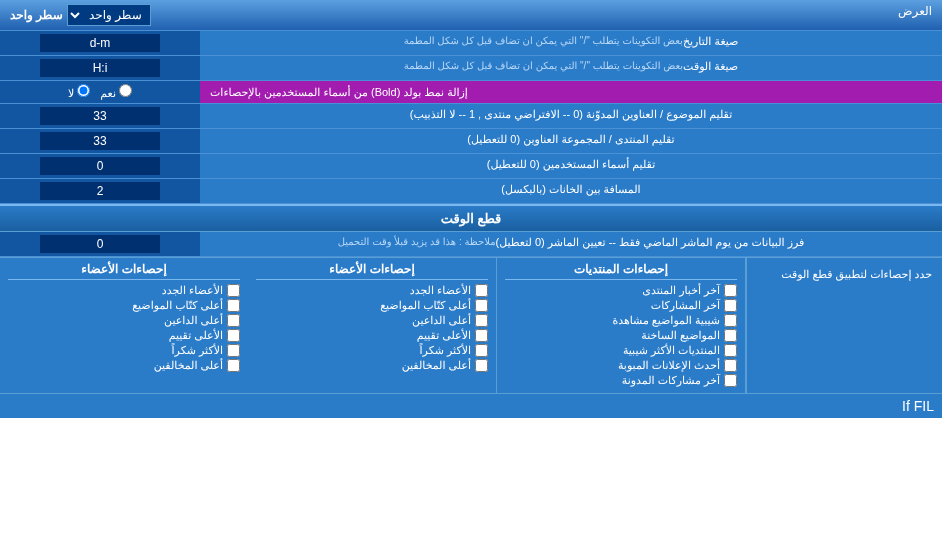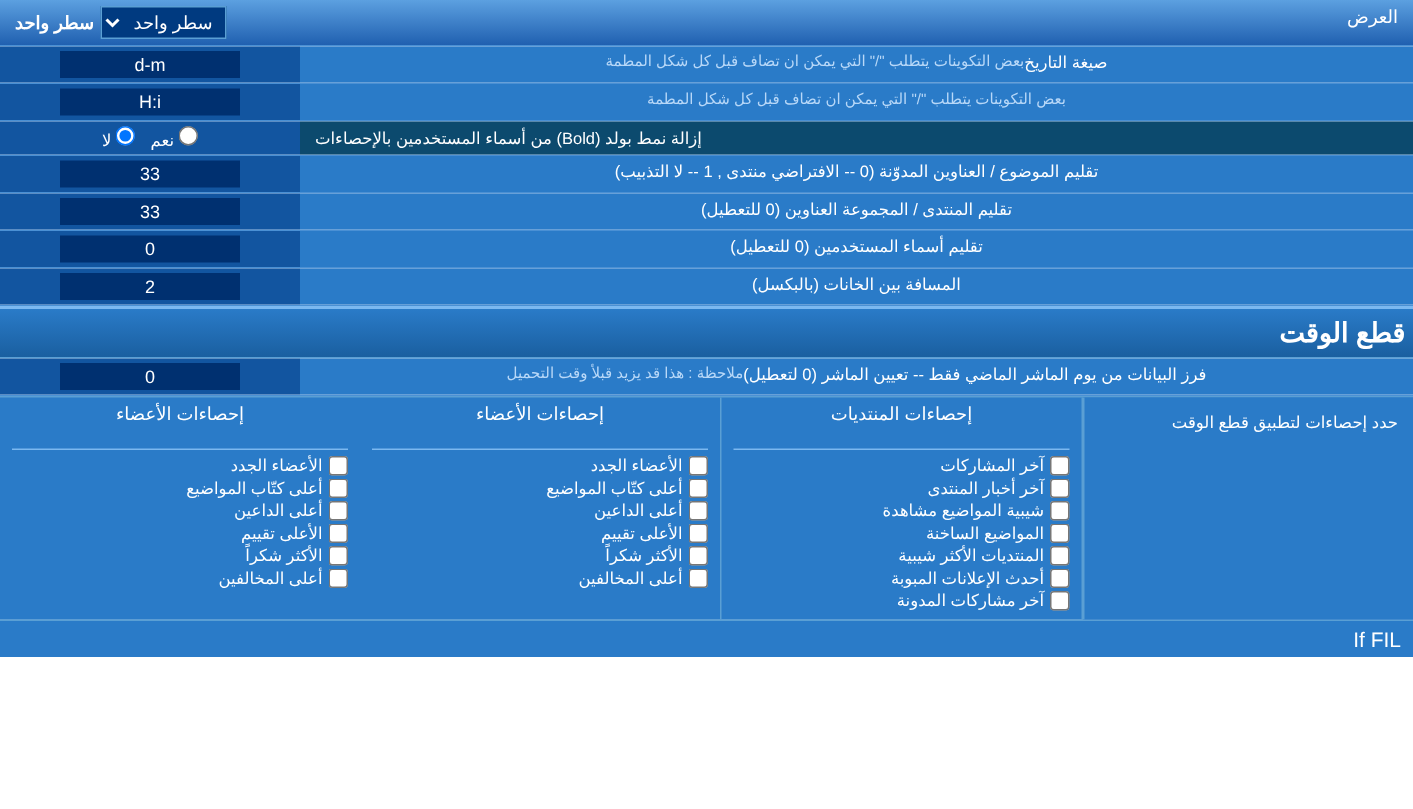--- a/index.html
+++ b/index.html
@@ -85,35 +85,36 @@
       padding: 2px 6px;
       text-align: center;
       font-size: 12px;
       direction: ltr;
       width: 120px;
     }
 
     .section-title-row {
       background: linear-gradient(to bottom, #2a7bc8, #1a5fa0);
       color: #fff;
+      text-align: center;
       font-weight: bold;
-      font-size: 18px;
+      font-size: 13px;
       padding: 5px;
       border-top: 2px solid #7bb8f0;
       border-bottom: 1px solid #5a9fd4;
     }
 
     .radio-row {
       display: flex;
       border-bottom: 1px solid #4a90d4;
     }
 
     .radio-label {
       flex: 1;
-      background: #0c4a6e;
+      background: #a21caf;
       color: #fff;
       text-align: right;
       padding: 4px 10px;
       font-size: 11px;
       display: flex;
       align-items: center;
       justify-content: flex-end;
     }
 
     .radio-inputs {
@@ -128,21 +129,21 @@
       font-size: 11px;
     }
 
     .stats-section {
       display: flex;
       border-top: 1px solid #5a9fd4;
       background: #2a7bc8;
     }
 
     .stats-left {
-      width: 220px;
+      width: 196px;
       background: #2a7bc8;
       color: #fff;
       padding: 6px 10px;
       font-size: 11px;
       border-left: 1px solid #5a9fd4;
       display: flex;
       align-items: flex-start;
       padding-top: 10px;
     }
 
@@ -156,25 +157,25 @@
       padding: 4px 8px;
       color: #fff;
       border-right: 1px solid #5a9fd4;
     }
 
     .stats-col-block:last-child {
       border-right: none;
     }
 
     .stats-col-title {
-      font-weight: normal;
+      font-weight: bold;
       font-size: 12px;
       text-align: center;
       border-bottom: 1px solid #7bb8f0;
-      padding-bottom: 16px;
+      padding-bottom: 3px;
       margin-bottom: 4px;
     }
 
     .stats-row-item {
       display: flex;
       align-items: flex-end;
       margin: 2px 0;
       font-size: 11px;
       gap: 4px;
     }
@@ -205,20 +206,21 @@
       <span>صيغة التاريخ</span>
       <span class="sub">بعض التكوينات يتطلب "/" التي يمكن ان تضاف قبل كل شكل المطمة</span>
     </div>
     <div class="field-input">
       <input type="text" value="d-m" style="">
     </div>
   </div>
 
   <div class="field-row">
     <div class="field-label">
+      <span>صيغة الوقت</span>
       <span class="sub">بعض التكوينات يتطلب "/" التي يمكن ان تضاف قبل كل شكل المطمة</span>
     </div>
     <div class="field-input">
       <input type="text" value="H:i" style="">
     </div>
   </div>
 
   <div class="radio-row">
     <div class="radio-label">
       <span>إزالة نمط بولد (Bold) من أسماء المستخدمين بالإحصاءات</span>
@@ -286,25 +288,25 @@
   <div class="stats-section">
     <div class="stats-left">
       <span>حدد إحصاءات لتطبيق قطع الوقت</span>
     </div>
     <div class="stats-columns">
 
       <div class="stats-col-block">
         <div class="stats-col-title">إحصاءات المنتديات</div>
         <div class="stats-row-item">
           <input type="checkbox" style="">
+          <span>آخر أخبار المنتدى</span>
+        </div>
+        <div class="stats-row-item">
+          <input type="checkbox" style="">
           <span>آخر المشاركات</span>
-        </div>
-        <div class="stats-row-item">
-          <input type="checkbox" style="">
-          <span>آخر أخبار المنتدى</span>
         </div>
         <div class="stats-row-item">
           <input type="checkbox" style="">
           <span>شيبية المواضيع مشاهدة</span>
         </div>
         <div class="stats-row-item">
           <input type="checkbox" style="">
           <span>المواضيع الساخنة</span>
         </div>
         <div class="stats-row-item">

